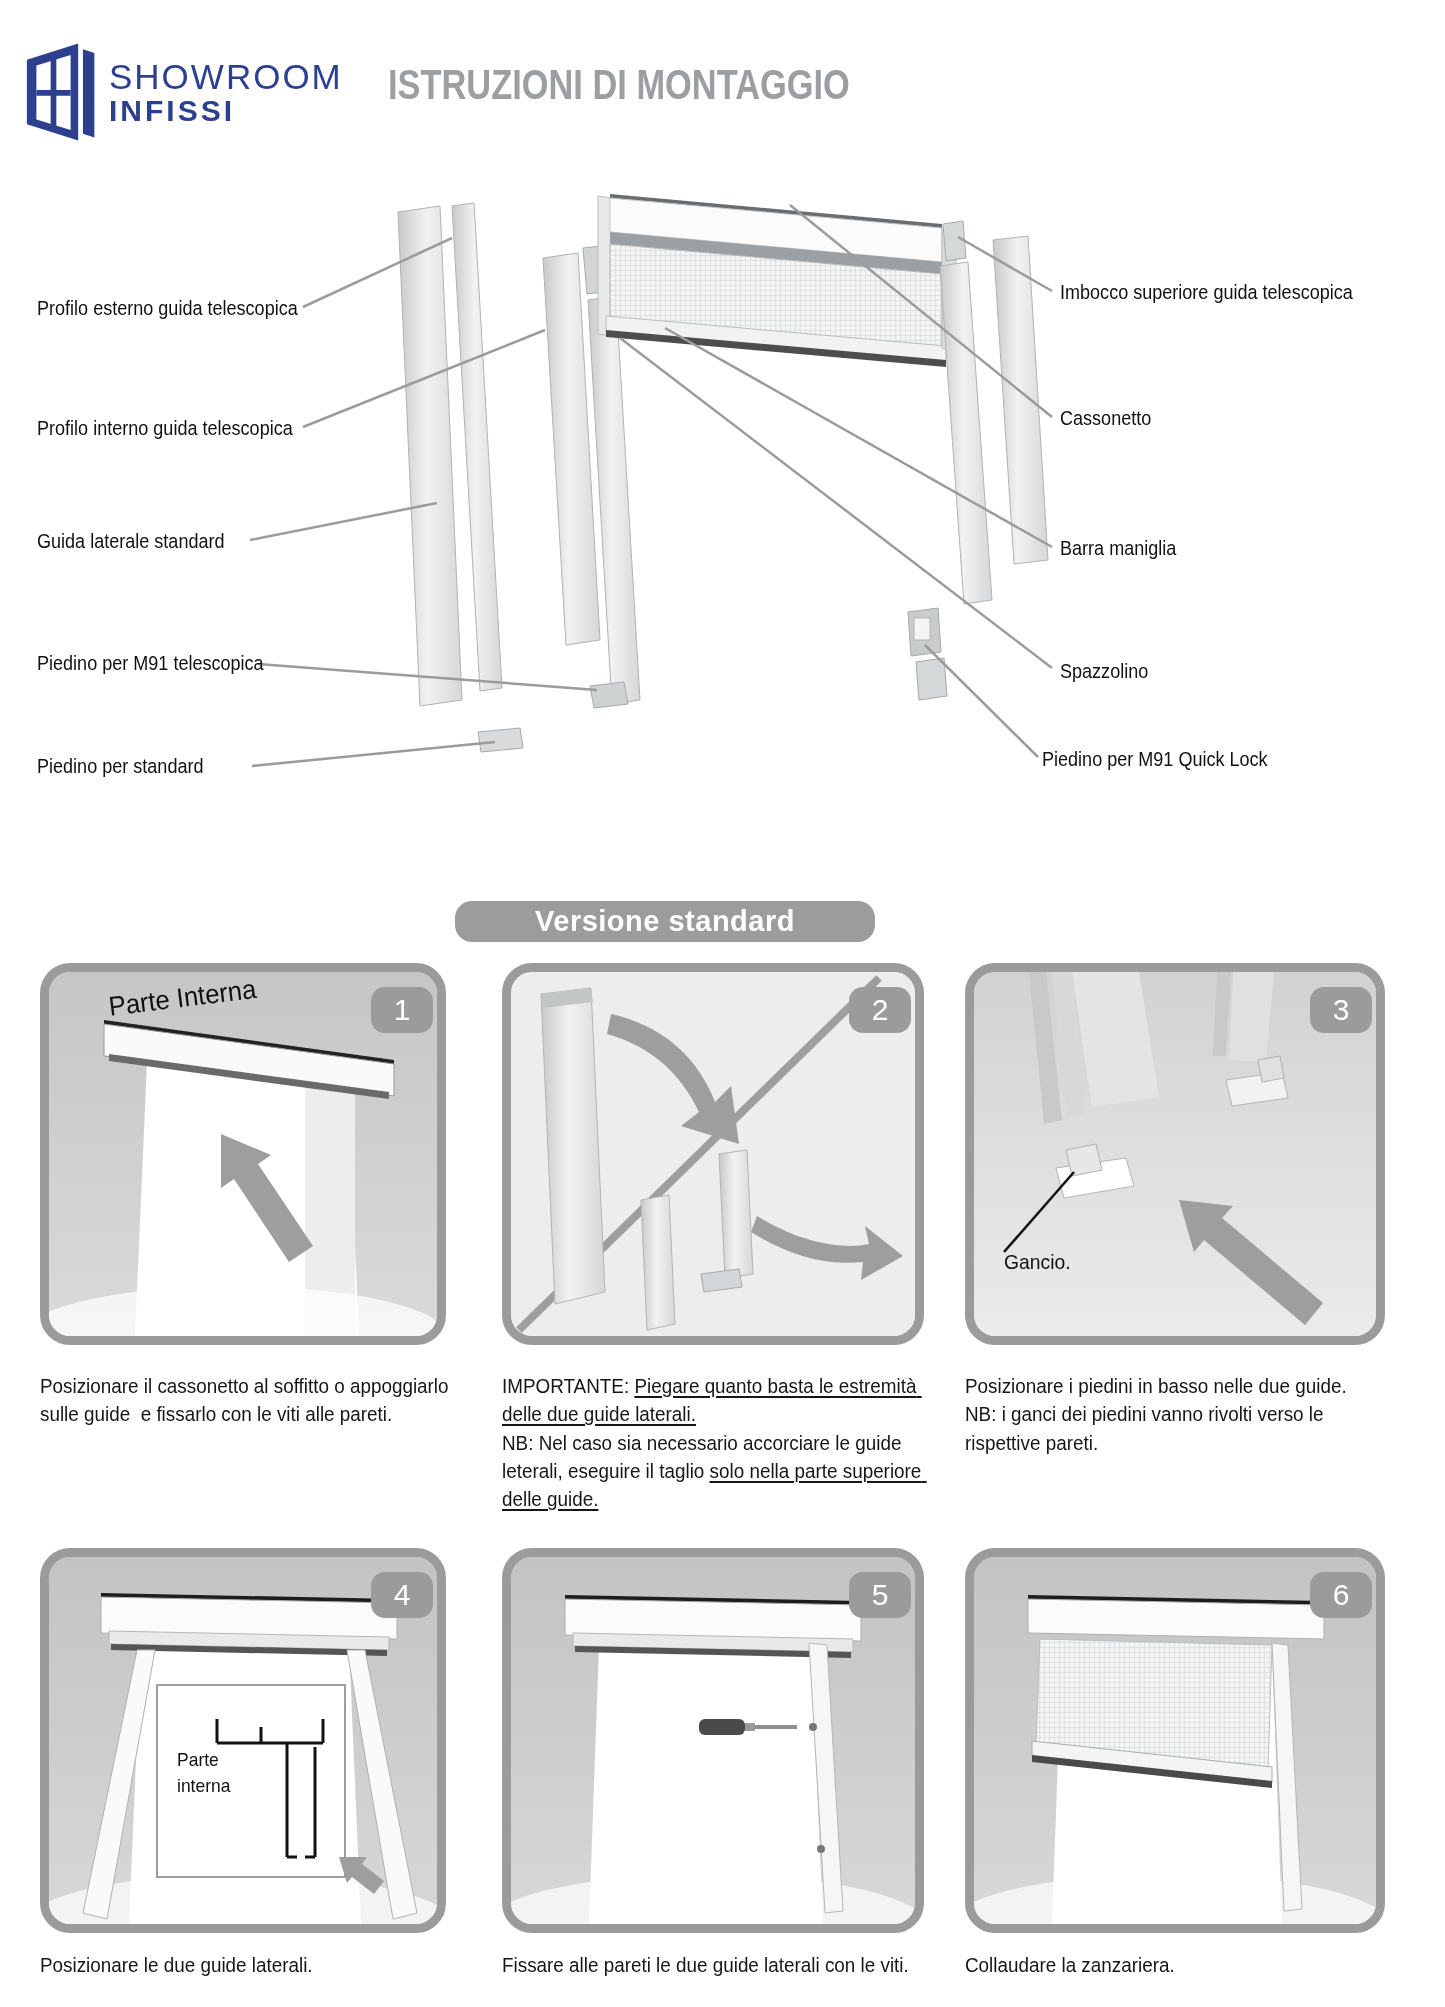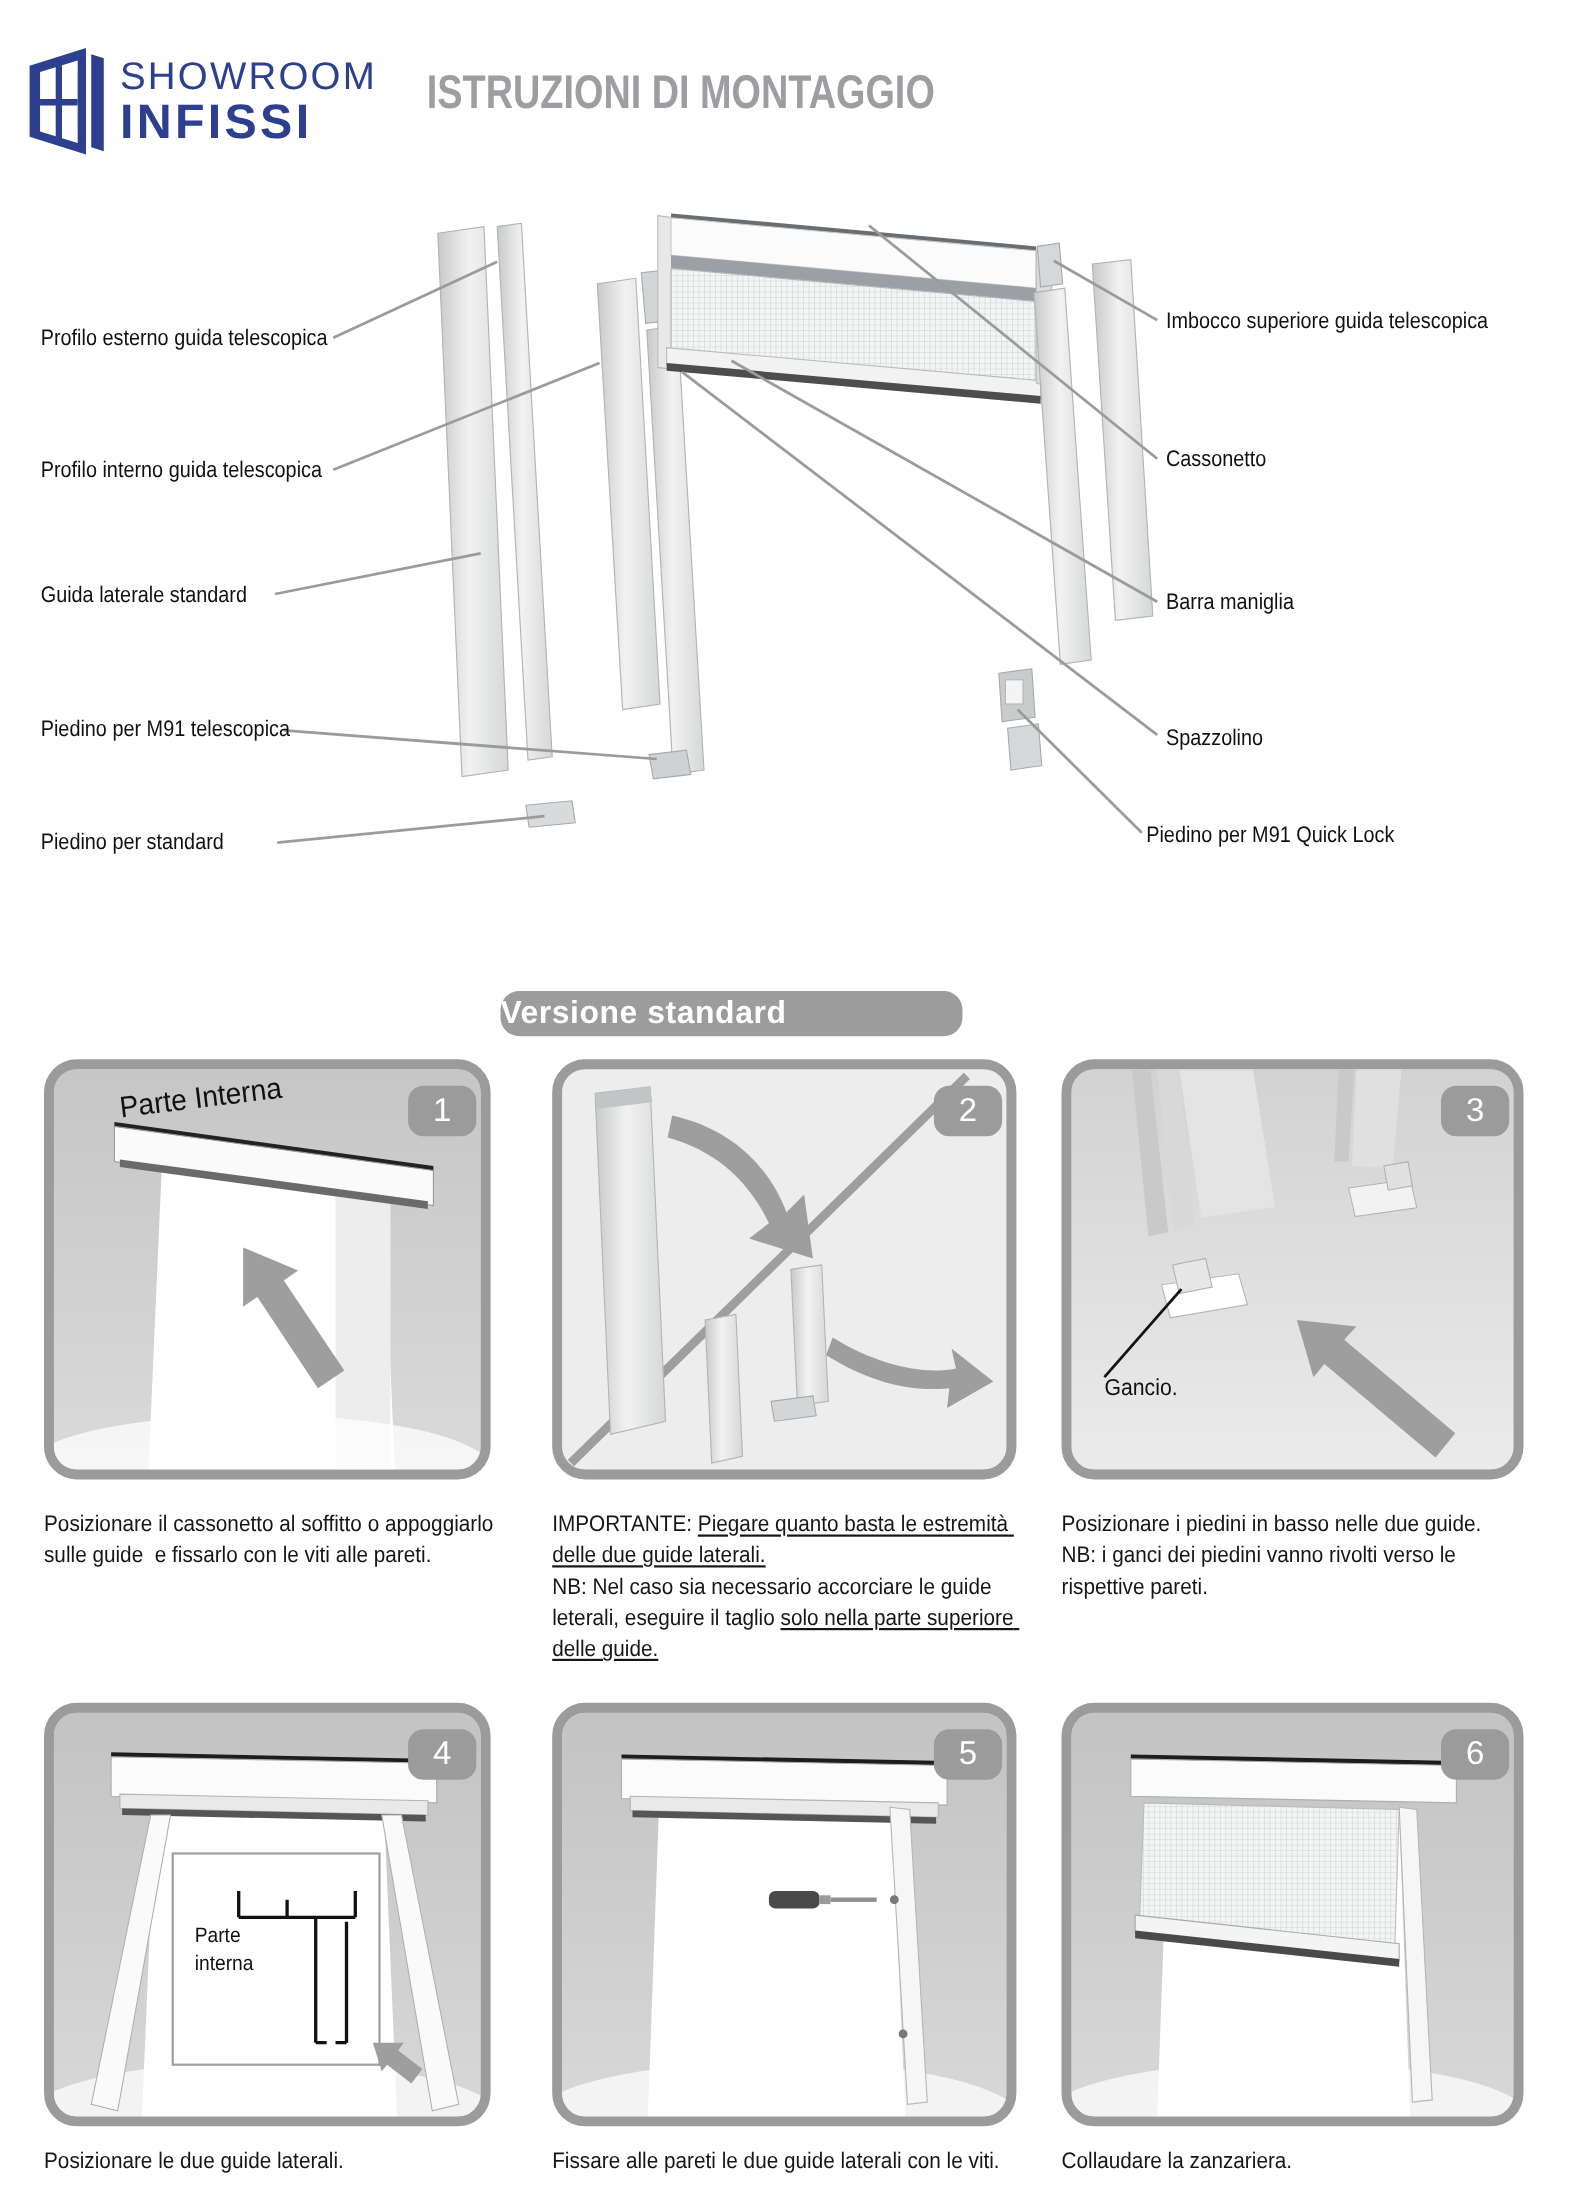--- a/index.html
+++ b/index.html
@@ -4,32 +4,32 @@
 <style>
   html,body{margin:0;padding:0;background:#fff;}
   #page{position:relative;width:1445px;height:2007px;background:#ffffff;overflow:hidden;
         font-family:"Liberation Sans",sans-serif;color:#191919;}
 
   
   #logo{position:absolute;left:25px;top:40px;display:flex;align-items:center;}
   #logo-icon{width:76px;height:104px;}
   #logo-text{margin-left:8px;line-height:1;}
   #brand-top{font-size:35px;font-weight:300;letter-spacing:2px;color:#2d4090;}
-  #brand-bottom{font-size:44px;font-weight:700;letter-spacing:3px;color:#2d4090;margin-top:2px;}
+  #brand-bottom{font-size:30px;font-weight:700;letter-spacing:3px;color:#2d4090;margin-top:2px;}
   #page-title{position:absolute;left:388px;top:60px;font-size:43px;font-weight:700;color:#9c9ea1;
               white-space:nowrap;transform:scaleX(.8);transform-origin:0 50%;letter-spacing:0;}
 
   
   #diagram-svg{position:absolute;left:0;top:0;width:1445px;height:850px;}
   .part-label{position:absolute;font-size:20.5px;color:#111;white-space:nowrap;
               transform:scaleX(.88);transform-origin:0 50%;}
 
   
   #version-banner{position:absolute;left:455px;top:901px;width:420px;height:41px;background:#9c9c9c;
-                  border-radius:17px;display:flex;align-items:center;justify-content:flex-start;}
+                  border-radius:17px;display:flex;align-items:center;justify-content:center;}
   #version-banner span{color:#fff;font-size:29px;font-weight:700;letter-spacing:.5px;}
 
   
   .step{position:absolute;}
   .panel{position:relative;border:9px solid #9b9b9b;border-radius:30px;overflow:hidden;background:#d6d6d6;}
   .panel svg{position:absolute;inset:0;width:100%;height:100%;}
   .badge{position:absolute;top:15px;right:4px;width:62px;height:46px;background:#9b9b9b;border-radius:14px;
          display:flex;align-items:center;justify-content:center;z-index:5;}
   .badge span{color:#fff;font-size:30px;font-weight:400;}
   .overlay-label{position:absolute;z-index:4;color:#111;}

